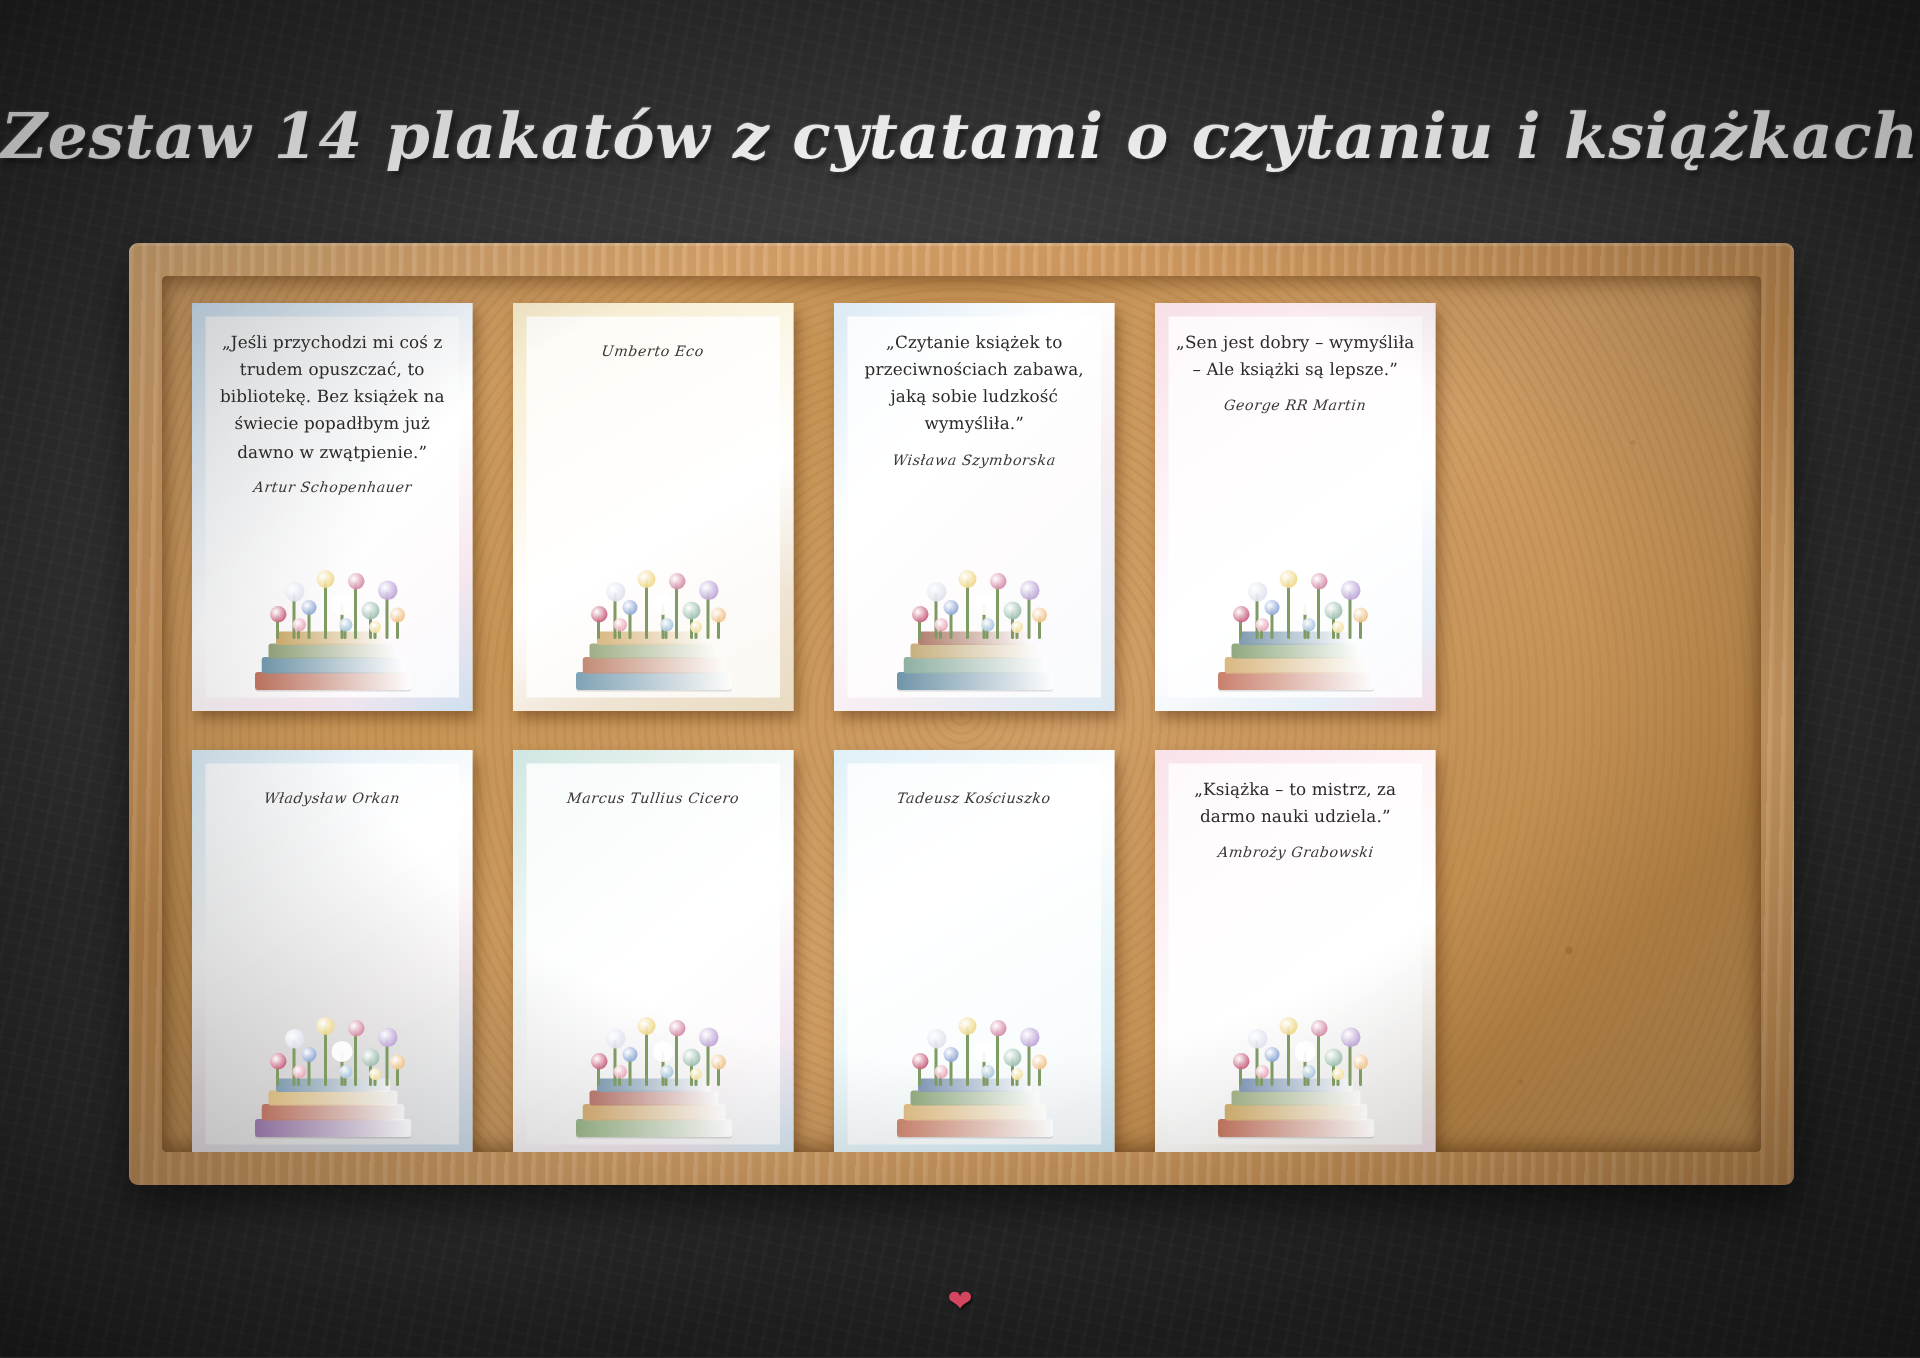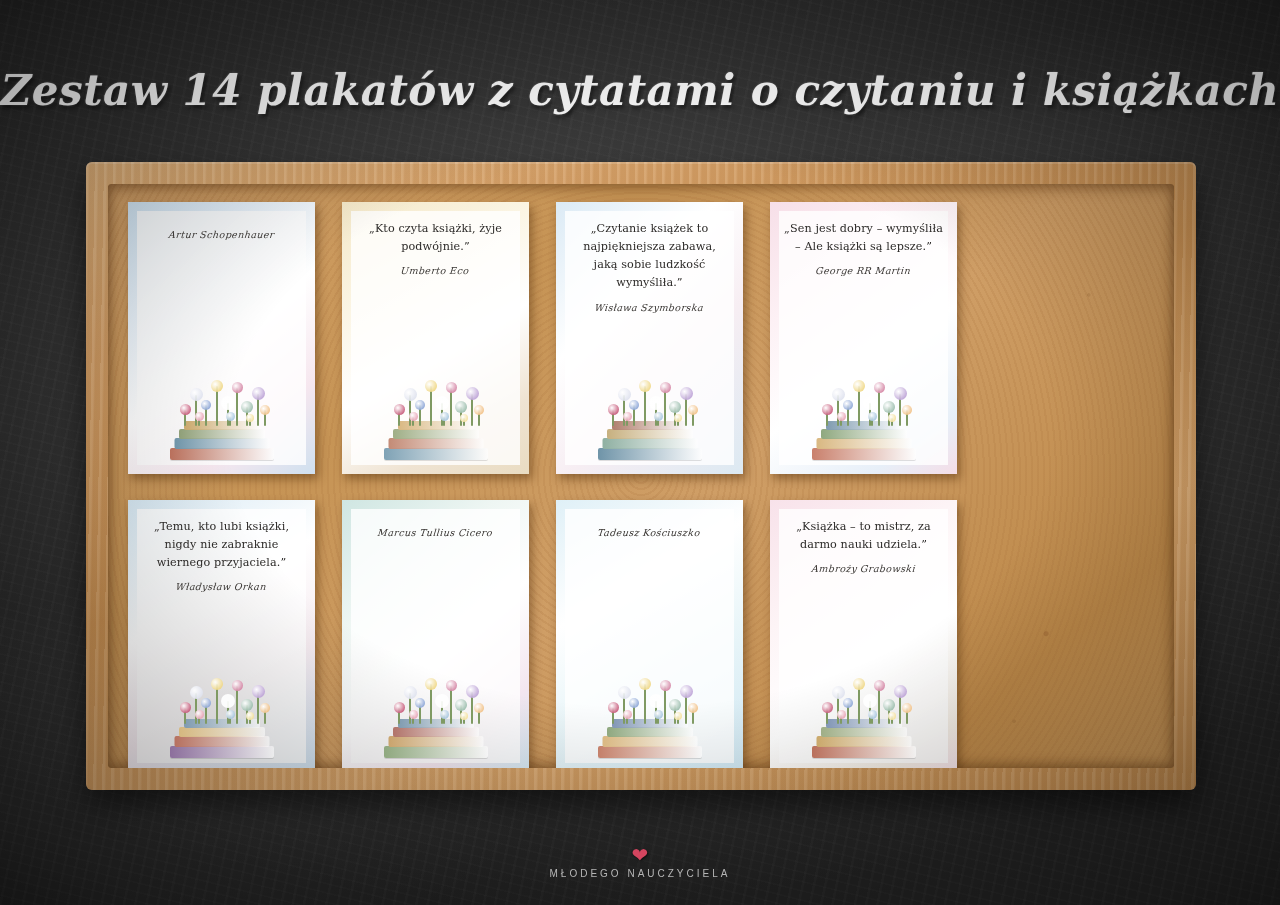--- a/index.html
+++ b/index.html
@@ -249,20 +249,21 @@
 <h1 id="page-title">Zestaw 14 plakatów z cytatami o czytaniu i książkach</h1>
 
 <div id="corkboard">
   <div id="cork-surface">
     <div id="cork-noise"></div>
     <div id="poster-grid">
         <div class="poster">
           <div class="wash" style="background: linear-gradient(140deg, rgb(207, 227, 242) 0%, rgb(234, 243, 251) 28%, rgb(255, 255, 255) 52%, rgb(246, 231, 239) 78%, rgb(207, 224, 239) 100%);"></div>
           <div class="inner"></div>
           <div class="content">
+            <div class="quote">„Jeśli przychodzi mi coś z trudem opuszczać, to bibliotekę. Bez książek na świecie popadłbym już dawno w zwątpienie.”</div>
             <div class="author">Artur Schopenhauer</div>
             <div class="art">
               <div class="book b1" style="background: linear-gradient(90deg, rgb(185, 112, 92), rgba(255, 255, 255, 0.55));"></div>
               <div class="book b2" style="background: linear-gradient(90deg, rgb(111, 148, 168), rgba(255, 255, 255, 0.55));"></div>
               <div class="book b3" style="background: linear-gradient(90deg, rgb(143, 159, 120), rgba(255, 255, 255, 0.55));"></div>
               <div class="book b4" style="background: linear-gradient(90deg, rgb(202, 168, 107), rgba(255, 255, 255, 0.55));"></div>
               <div class="bouquet">
                 <div class="stem" style="left: 10.5px; height: 16.5px;"></div>
                 <span style="left: 6px; top: 30px; width: 11px; height: 11px; background: radial-gradient(circle at 35% 35%, rgb(255, 255, 255) 0%, rgb(201, 96, 127) 70%);"></span>
                 <div class="stem" style="left: 21.5px; height: 31.5px;"></div>
@@ -288,21 +289,20 @@
                 <div class="stem" style="left: 75px; height: 8px;"></div>
                 <span style="left: 72px; top: 40px; width: 8px; height: 8px; background: radial-gradient(circle at 35% 35%, rgb(255, 255, 255) 0%, rgb(245, 226, 160) 70%);"></span>
               </div>
             </div>
           </div>
         </div>
         <div class="poster">
           <div class="wash" style="background: linear-gradient(150deg, rgb(244, 232, 200) 0%, rgb(251, 245, 228) 30%, rgb(255, 255, 255) 55%, rgb(239, 227, 210) 80%, rgb(233, 220, 194) 100%);"></div>
           <div class="inner"></div>
           <div class="content">
-            <div class="quote">„Kto czyta książki, żyje podwójnie.”</div>
             <div class="author">Umberto Eco</div>
             <div class="art">
               <div class="book b1" style="background: linear-gradient(90deg, rgb(127, 162, 181), rgba(255, 255, 255, 0.55));"></div>
               <div class="book b2" style="background: linear-gradient(90deg, rgb(195, 139, 118), rgba(255, 255, 255, 0.55));"></div>
               <div class="book b3" style="background: linear-gradient(90deg, rgb(159, 174, 134), rgba(255, 255, 255, 0.55));"></div>
               <div class="book b4" style="background: linear-gradient(90deg, rgb(217, 184, 130), rgba(255, 255, 255, 0.55));"></div>
               <div class="bouquet">
                 <div class="stem" style="left: 10.5px; height: 16.5px;"></div>
                 <span style="left: 6px; top: 30px; width: 11px; height: 11px; background: radial-gradient(circle at 35% 35%, rgb(255, 255, 255) 0%, rgb(201, 96, 127) 70%);"></span>
                 <div class="stem" style="left: 21.5px; height: 31.5px;"></div>
@@ -328,21 +328,21 @@
                 <div class="stem" style="left: 75px; height: 8px;"></div>
                 <span style="left: 72px; top: 40px; width: 8px; height: 8px; background: radial-gradient(circle at 35% 35%, rgb(255, 255, 255) 0%, rgb(245, 226, 160) 70%);"></span>
               </div>
             </div>
           </div>
         </div>
         <div class="poster">
           <div class="wash" style="background: linear-gradient(135deg, rgb(219, 234, 245) 0%, rgb(255, 255, 255) 35%, rgb(247, 238, 243) 62%, rgb(220, 233, 242) 100%);"></div>
           <div class="inner"></div>
           <div class="content">
-            <div class="quote">„Czytanie książek to najpiękniejsza zabawa, jaką sobie ludzkość wymyśliła.”</div>
+            <div class="quote">„Czytanie książek to przeciwnościach zabawa, jaką sobie ludzkość wymyśliła.”</div>
             <div class="author">Wisława Szymborska</div>
             <div class="art">
               <div class="book b1" style="background: linear-gradient(90deg, rgb(111, 148, 168), rgba(255, 255, 255, 0.55));"></div>
               <div class="book b2" style="background: linear-gradient(90deg, rgb(143, 176, 162), rgba(255, 255, 255, 0.55));"></div>
               <div class="book b3" style="background: linear-gradient(90deg, rgb(199, 176, 127), rgba(255, 255, 255, 0.55));"></div>
               <div class="book b4" style="background: linear-gradient(90deg, rgb(176, 127, 109), rgba(255, 255, 255, 0.55));"></div>
               <div class="bouquet">
                 <div class="stem" style="left: 10.5px; height: 16.5px;"></div>
                 <span style="left: 6px; top: 30px; width: 11px; height: 11px; background: radial-gradient(circle at 35% 35%, rgb(255, 255, 255) 0%, rgb(201, 96, 127) 70%);"></span>
                 <div class="stem" style="left: 21.5px; height: 31.5px;"></div>
@@ -408,21 +408,20 @@
                 <div class="stem" style="left: 75px; height: 8px;"></div>
                 <span style="left: 72px; top: 40px; width: 8px; height: 8px; background: radial-gradient(circle at 35% 35%, rgb(255, 255, 255) 0%, rgb(245, 226, 160) 70%);"></span>
               </div>
             </div>
           </div>
         </div>
         <div class="poster">
           <div class="wash" style="background: linear-gradient(150deg, rgb(215, 233, 244) 0%, rgb(255, 255, 255) 38%, rgb(246, 236, 241) 66%, rgb(207, 226, 240) 100%);"></div>
           <div class="inner"></div>
           <div class="content">
-            <div class="quote">„Temu, kto lubi książki, nigdy nie zabraknie wiernego przyjaciela.”</div>
             <div class="author">Władysław Orkan</div>
             <div class="art">
               <div class="book b1" style="background: linear-gradient(90deg, rgb(140, 111, 156), rgba(255, 255, 255, 0.55));"></div>
               <div class="book b2" style="background: linear-gradient(90deg, rgb(182, 112, 95), rgba(255, 255, 255, 0.55));"></div>
               <div class="book b3" style="background: linear-gradient(90deg, rgb(213, 184, 127), rgba(255, 255, 255, 0.55));"></div>
               <div class="book b4" style="background: linear-gradient(90deg, rgb(127, 155, 176), rgba(255, 255, 255, 0.55));"></div>
               <div class="bouquet">
                 <div class="stem" style="left: 10.5px; height: 16.5px;"></div>
                 <span style="left: 6px; top: 30px; width: 11px; height: 11px; background: radial-gradient(circle at 35% 35%, rgb(255, 255, 255) 0%, rgb(201, 96, 127) 70%);"></span>
                 <div class="stem" style="left: 21.5px; height: 31.5px;"></div>
@@ -572,14 +571,13 @@
       </div>
   </div>
 </div>
 
 <div id="vignette"></div>
 
 <div id="logo">
   <div id="logo-row">
     <span id="heart-icon">❤</span>
   </div>
-  <div id="logo-sub">MŁODEGO NAUCZYCIELA</div>
 </div>
 
 </body></html>

